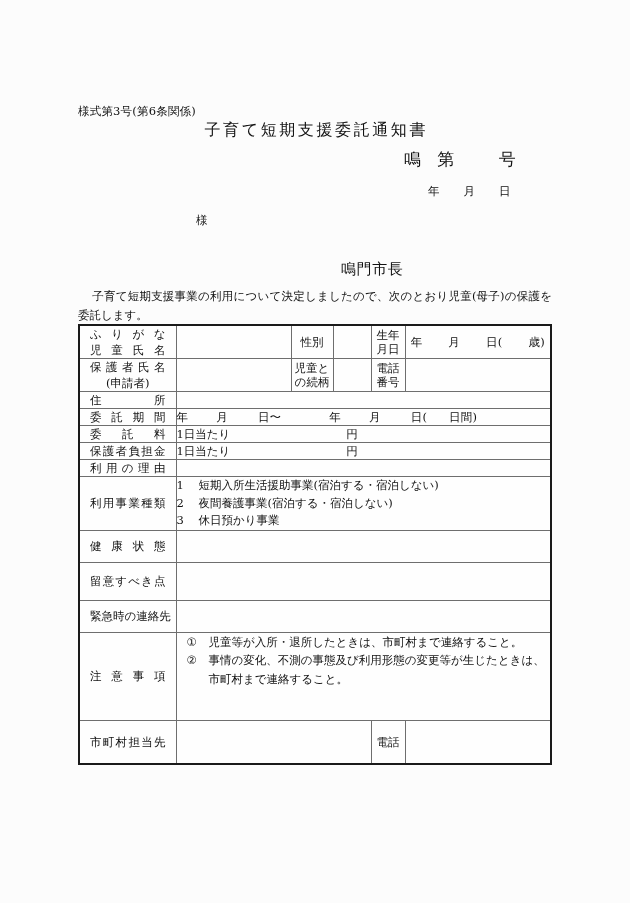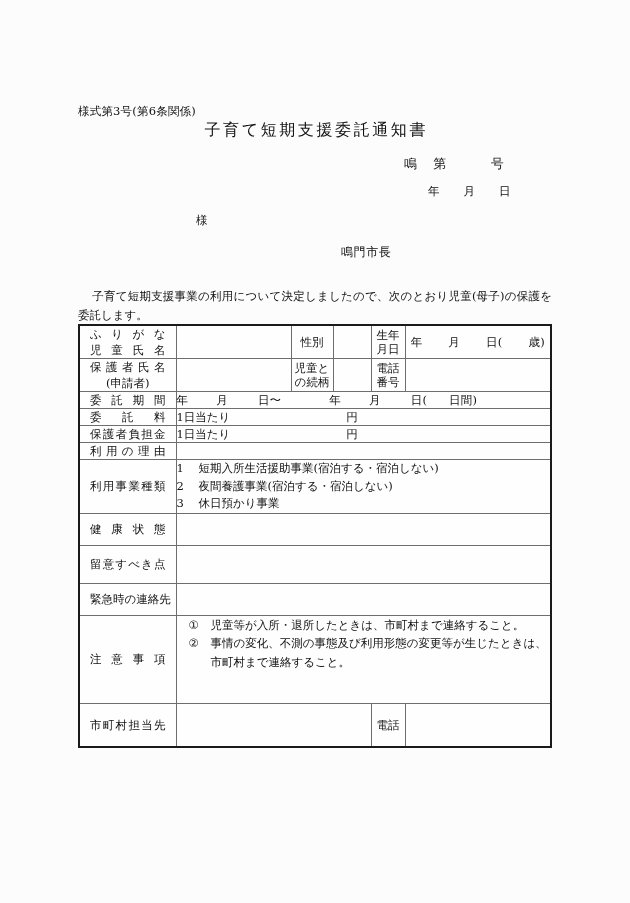--- a/index.html
+++ b/index.html
@@ -37,22 +37,22 @@
     top: 120px;
     width: 630px;
     text-align: center;
     font-size: 16px;
     letter-spacing: 2.6px;
     text-indent: 2.6px;
   }
   .doc-number {
     position: absolute;
     left: 404px;
-    top: 155px;
-    font-size: 13px;
+    top: 148px;
+    font-size: 17px;
     white-space: nowrap;
     letter-spacing: 0.3px;
   }
   .doc-number .sp-a { display:inline-block; width: 16px; }
   .doc-number .sp-b { display:inline-block; width: 44px; }
   .doc-date {
     position: absolute;
     left: 428px;
     top: 176px;
     font-size: 11.5px;
@@ -62,22 +62,22 @@
   .doc-date .gap { display:inline-block; width: 24px; }
   .addressee {
     position: absolute;
     left: 196px;
     top: 213px;
     font-size: 11.5px;
   }
   .issuer {
     position: absolute;
     left: 341px;
-    top: 244px;
-    font-size: 12px;
+    top: 260px;
+    font-size: 15px;
     letter-spacing: 0.6px;
   }
   .body-text {
     position: absolute;
     left: 78px;
     top: 287px;
     width: 474px;
     font-size: 11.5px;
     line-height: 19px;
     text-align: justify;
@@ -156,22 +156,21 @@
   .list-cell .li {
     white-space: nowrap;
   }
   .list-cell .num { display:inline-block; width: 22px; }
   .notes-cell {
     padding: 6px 10px 6px 10px;
     line-height: 18.5px;
   }
   .notes-cell .nrow {
     text-indent: 0;
-    padding-left: 22px;
-    margin-left: 12px;
+    padding-left: 32px;
   }
   .notes-cell .nmark {
     display: inline-block;
     width: 22px;
     margin-left: -22px;
   }
 </style>
 </head>
 <body>
 
@@ -234,20 +233,26 @@
           <span>の続柄</span>
         </td>
         <td class="valcell">&nbsp;</td>
         <td class="sub-lbl">
           <span>電話</span><br>
           <span>番号</span>
         </td>
         <td class="valcell">&nbsp;</td>
       </tr>
 
+      <tr>
+        <td class="lbl">
+          <span class="just">住所</span>
+        </td>
+        <td class="valcell" colspan="5">&nbsp;</td>
+      </tr>
 
       <tr>
         <td class="lbl">
           <span class="just">委託期間</span>
         </td>
         <td class="dates-line" colspan="5">
           <span>年</span><span class="g1"></span><span>月</span><span class="g2"></span><span>日〜</span><span class="g3"></span><span>年</span><span class="g1"></span><span>月</span><span class="g2"></span><span>日(</span><span class="g4"></span><span>日間)</span>
         </td>
       </tr>
 

